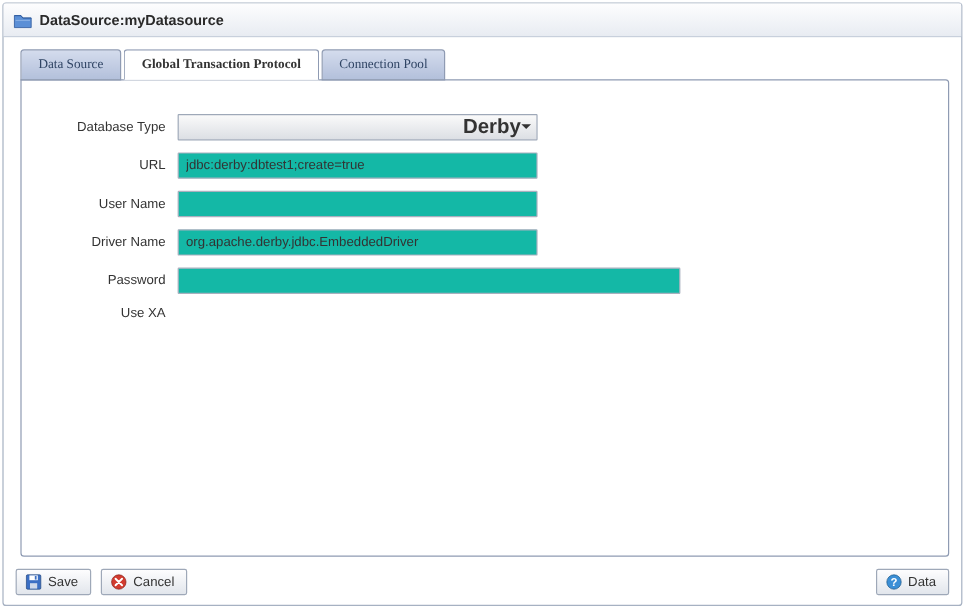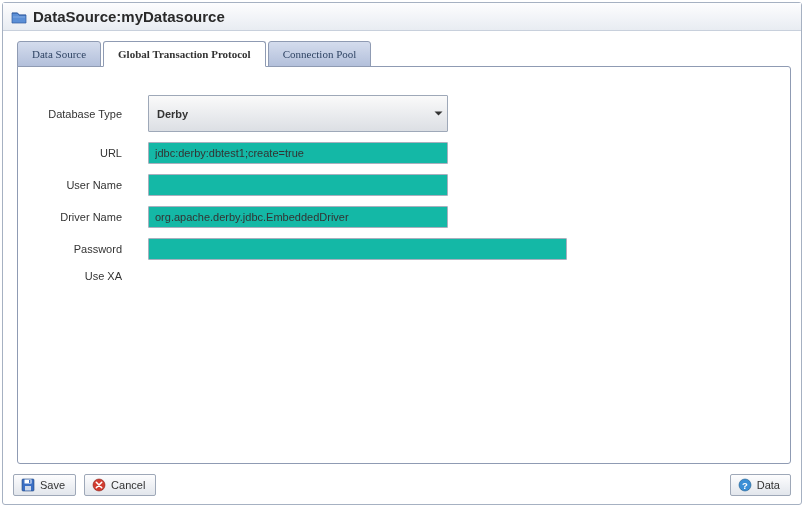--- a/index.html
+++ b/index.html
@@ -31,21 +31,21 @@
 .folder-icon {
   width: 16px;
   height: 14px;
   margin-right: 6px;
   position: relative;
 }
 .folder-icon svg { display: block; }
 .header-title {
   font-weight: bold;
   color: #2a2a2a;
-  font-size: 15px;
+  font-size: 12px;
 }
 .tabs-area {
   padding: 10px 10px 0 14px;
 }
 .tabs {
   display: flex;
   margin-bottom: -1px;
 }
 .tab {
   padding: 6px 14px;
@@ -79,35 +79,35 @@
 .form-row {
   display: flex;
   align-items: center;
   margin-bottom: 10px;
 }
 .form-label {
   width: 110px;
   text-align: right;
   color: #333;
   font-size: 11px;
-  padding-right: 26px;
+  padding-right: 10px;
 }
 .select-wrap {
   width: 300px;
-  height: 37px;
+  height: 22px;
   border: 1px solid #9ea8b8;
   border-radius: 1px;
   background: linear-gradient(to bottom, #fafafa 0%, #dcdfe4 100%);
   display: flex;
   align-items: center;
-  justify-content: space-between;
+  justify-content: flex-end;
   padding: 0 4px 0 8px;
   cursor: pointer;
   font-weight: bold;
-  font-size: 11px;
+  font-size: 17px;
   color: #333;
 }
 .select-arrow svg { display: block; }
 input.text-input {
   width: 300px;
   height: 22px;
   border: 1px solid #a8b0be;
   border-radius: 1px;
   padding: 0 6px;
   font-size: 11px;

